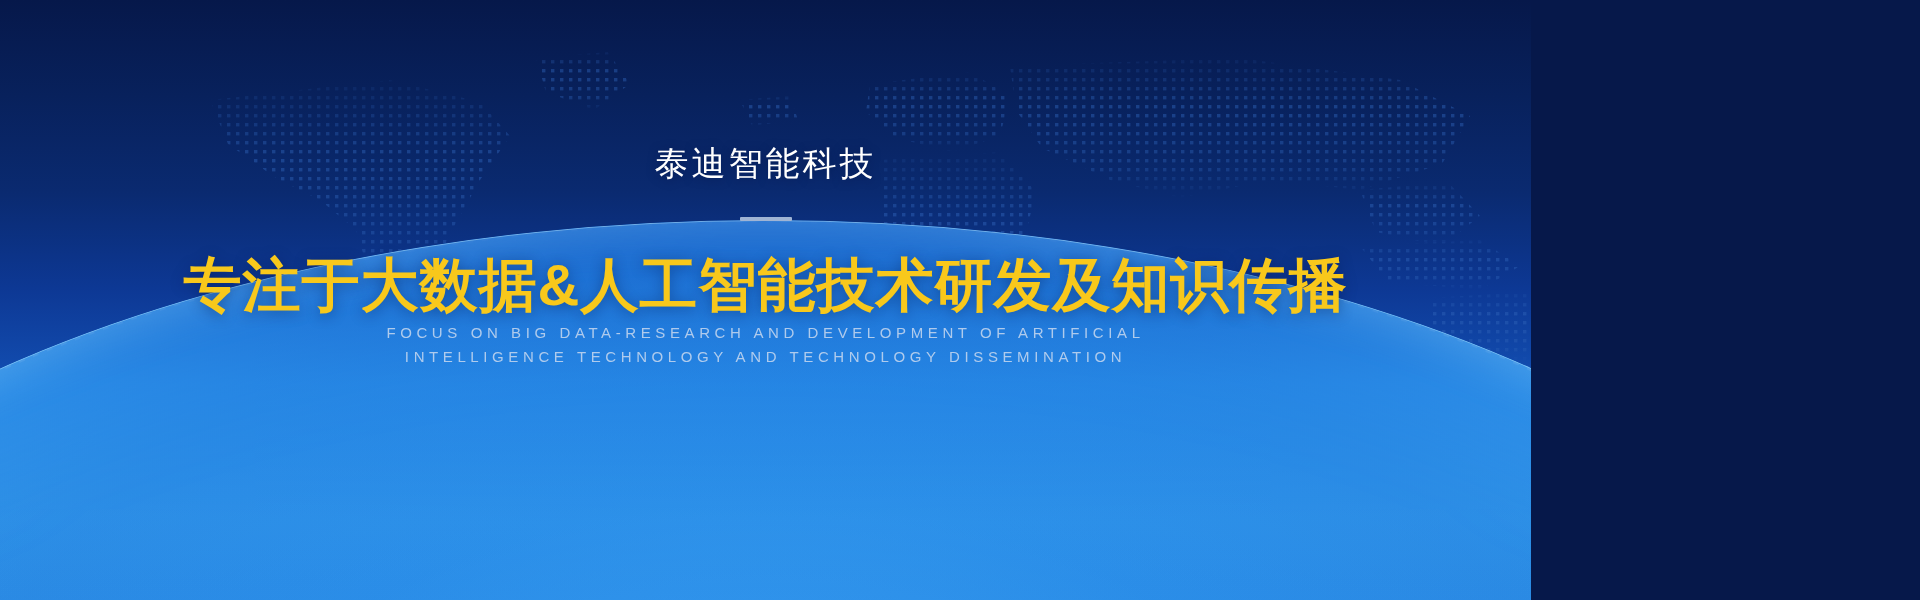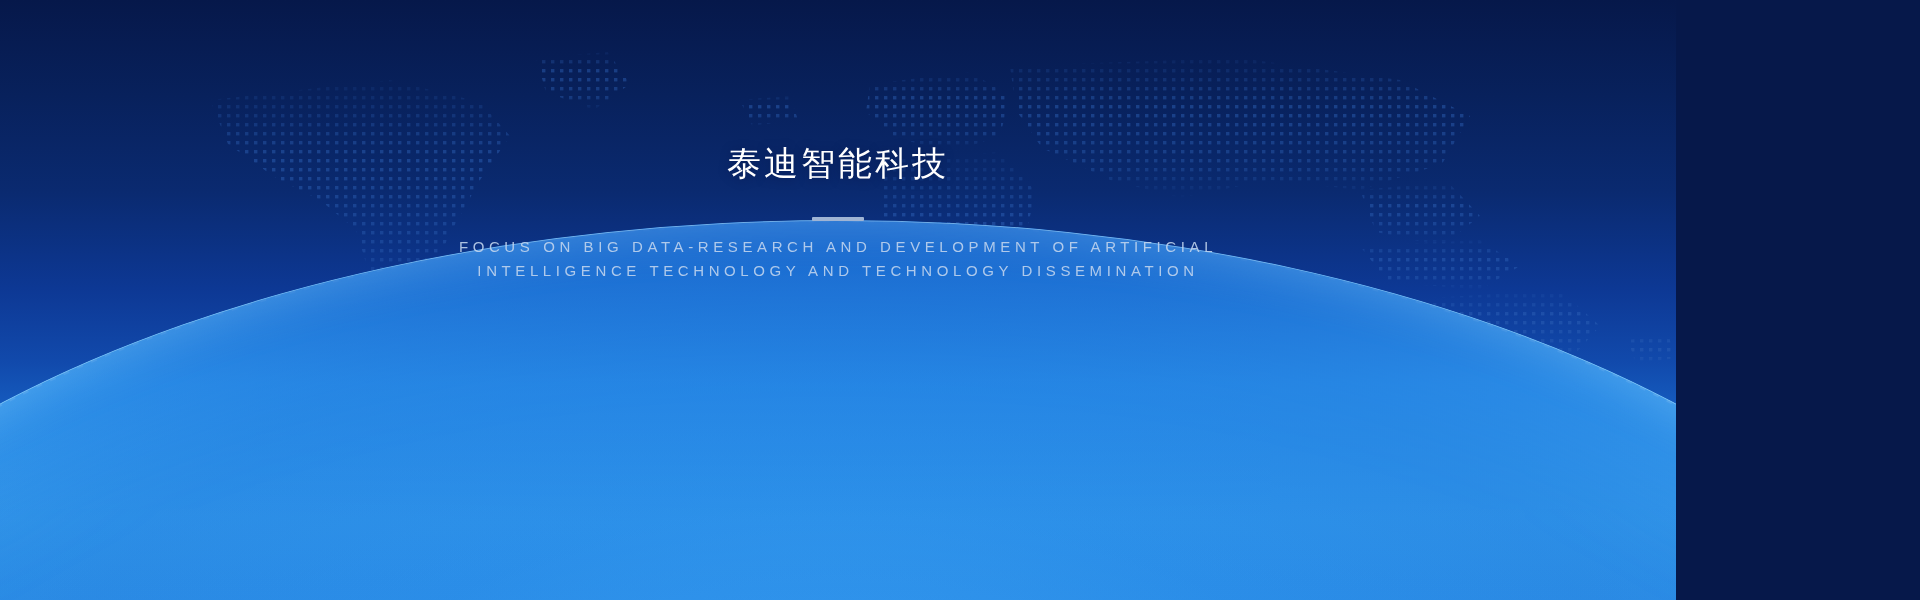--- a/index.html
+++ b/index.html
@@ -5,21 +5,21 @@
   * { margin:0; padding:0; box-sizing:border-box; }
   html, body {
     width:1920px; height:600px;
     overflow:hidden;
     background:#06184a;
     font-family:"Liberation Sans", sans-serif;
   }
 
   .banner {
     position:relative;
-    width:1676px; height:600px;
+    width:1531px; height:600px;
     overflow:hidden;
     background:
       radial-gradient(ellipse 1500px 620px at 50% 108%,
          rgba(120,205,255,0.98) 0%,
          rgba(70,170,250,0.85) 16%,
          rgba(38,120,225,0.55) 34%,
          rgba(16,70,175,0.22) 52%,
          rgba(8,36,120,0.00) 70%),
       linear-gradient(178deg, #07205c 0%, #082465 24%, #0a2b72 45%, #0d3b96 62%, #1croll 62%, #1358bb 76%, #1f7ad8 88%, #2f95e8 96%, #3ba2ef 100%);
   }
@@ -140,21 +140,20 @@
     font-size:58px;
     line-height:72px;
     font-weight:bold;
     letter-spacing:1px;
     color:#f8c81b;
     text-shadow:0 2px 14px rgba(4,24,80,0.45);
     white-space:nowrap;
   }
 
   .subtitle {
-    margin-top:14px;
     font-size:15px;
     line-height:24px;
     letter-spacing:4.6px;
     color:#c3d6ef;
     font-weight:400;
     opacity:0.88;
     white-space:nowrap;
   }
   .subtitle .line2 { display:block; }
 </style>
@@ -267,20 +266,21 @@
 
     <div class="globe-haze"></div>
     <div class="globe-rim"></div>
   </div>
 
   <div class="content">
     <div class="brand-title">泰迪智能科技</div>
 
     <div class="divider"></div>
 
+    <div class="headline">专注于大数据&amp;人工智能技术研发及知识传播</div>
 
     <div class="subtitle">
       <span class="line1">FOCUS ON BIG DATA-RESEARCH AND DEVELOPMENT OF ARTIFICIAL</span>
       <span class="line2">INTELLIGENCE TECHNOLOGY AND TECHNOLOGY DISSEMINATION</span>
     </div>
   </div>
 
 </div>
 
 </body></html>

